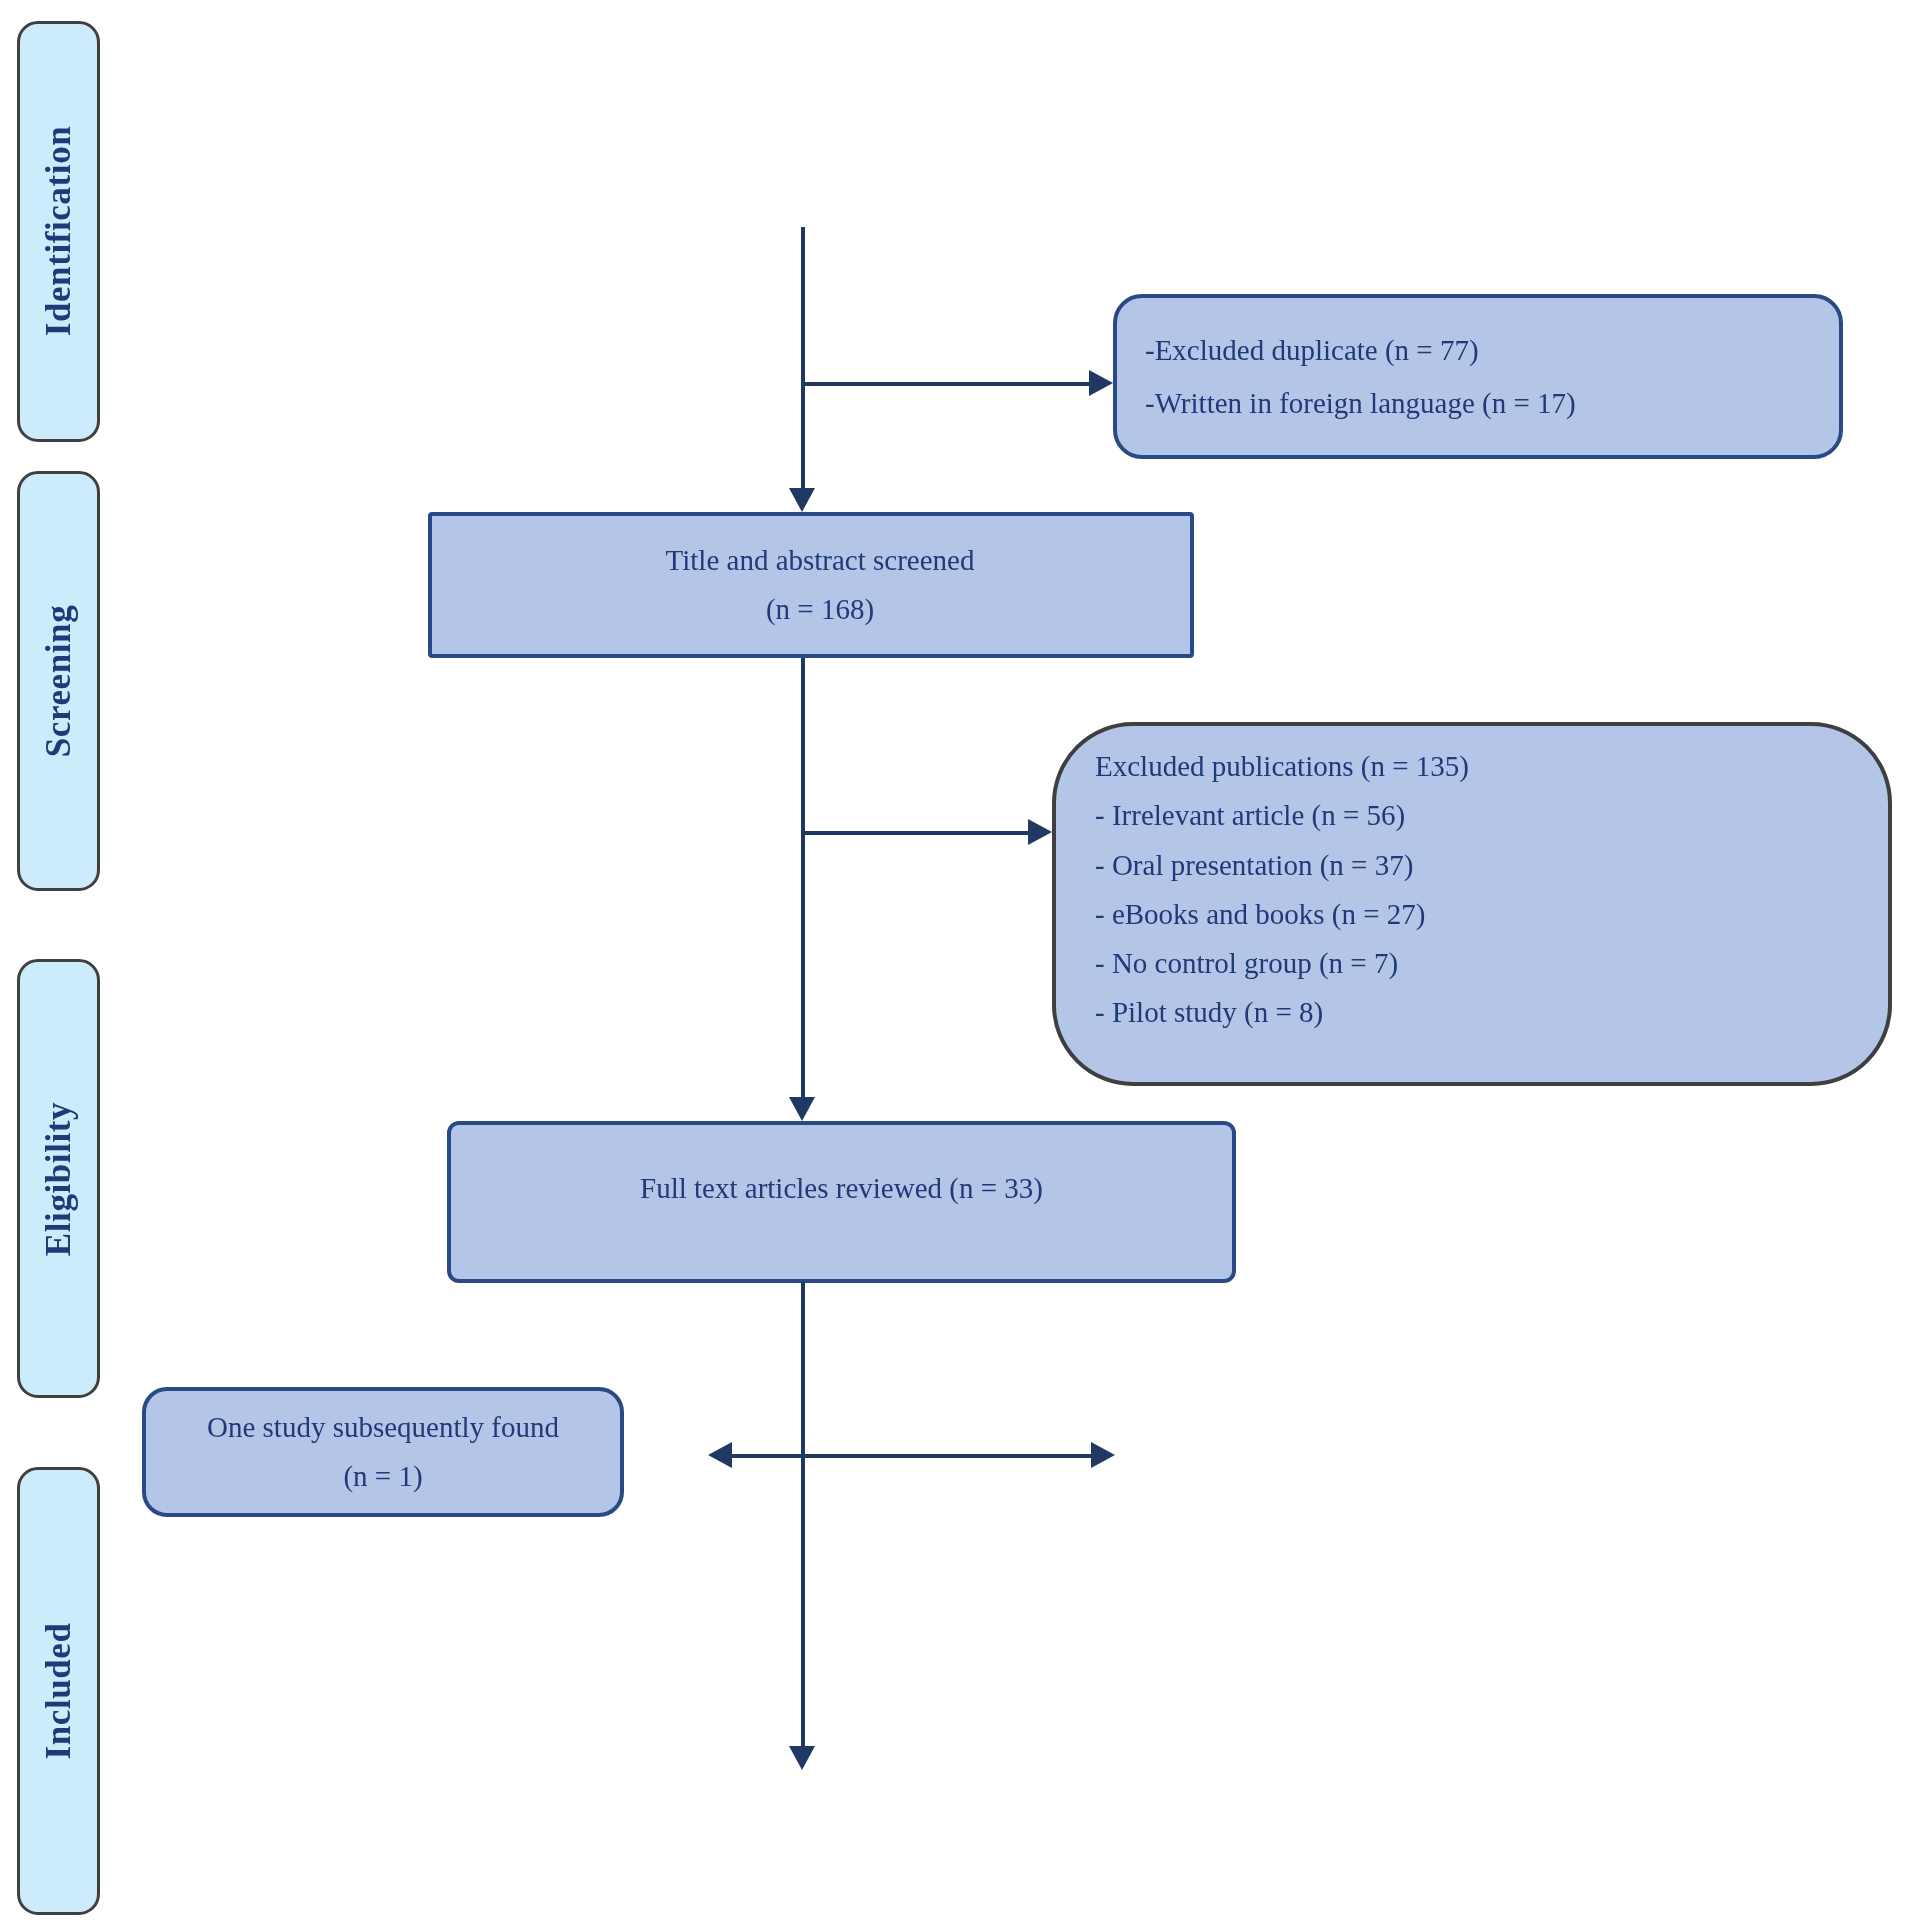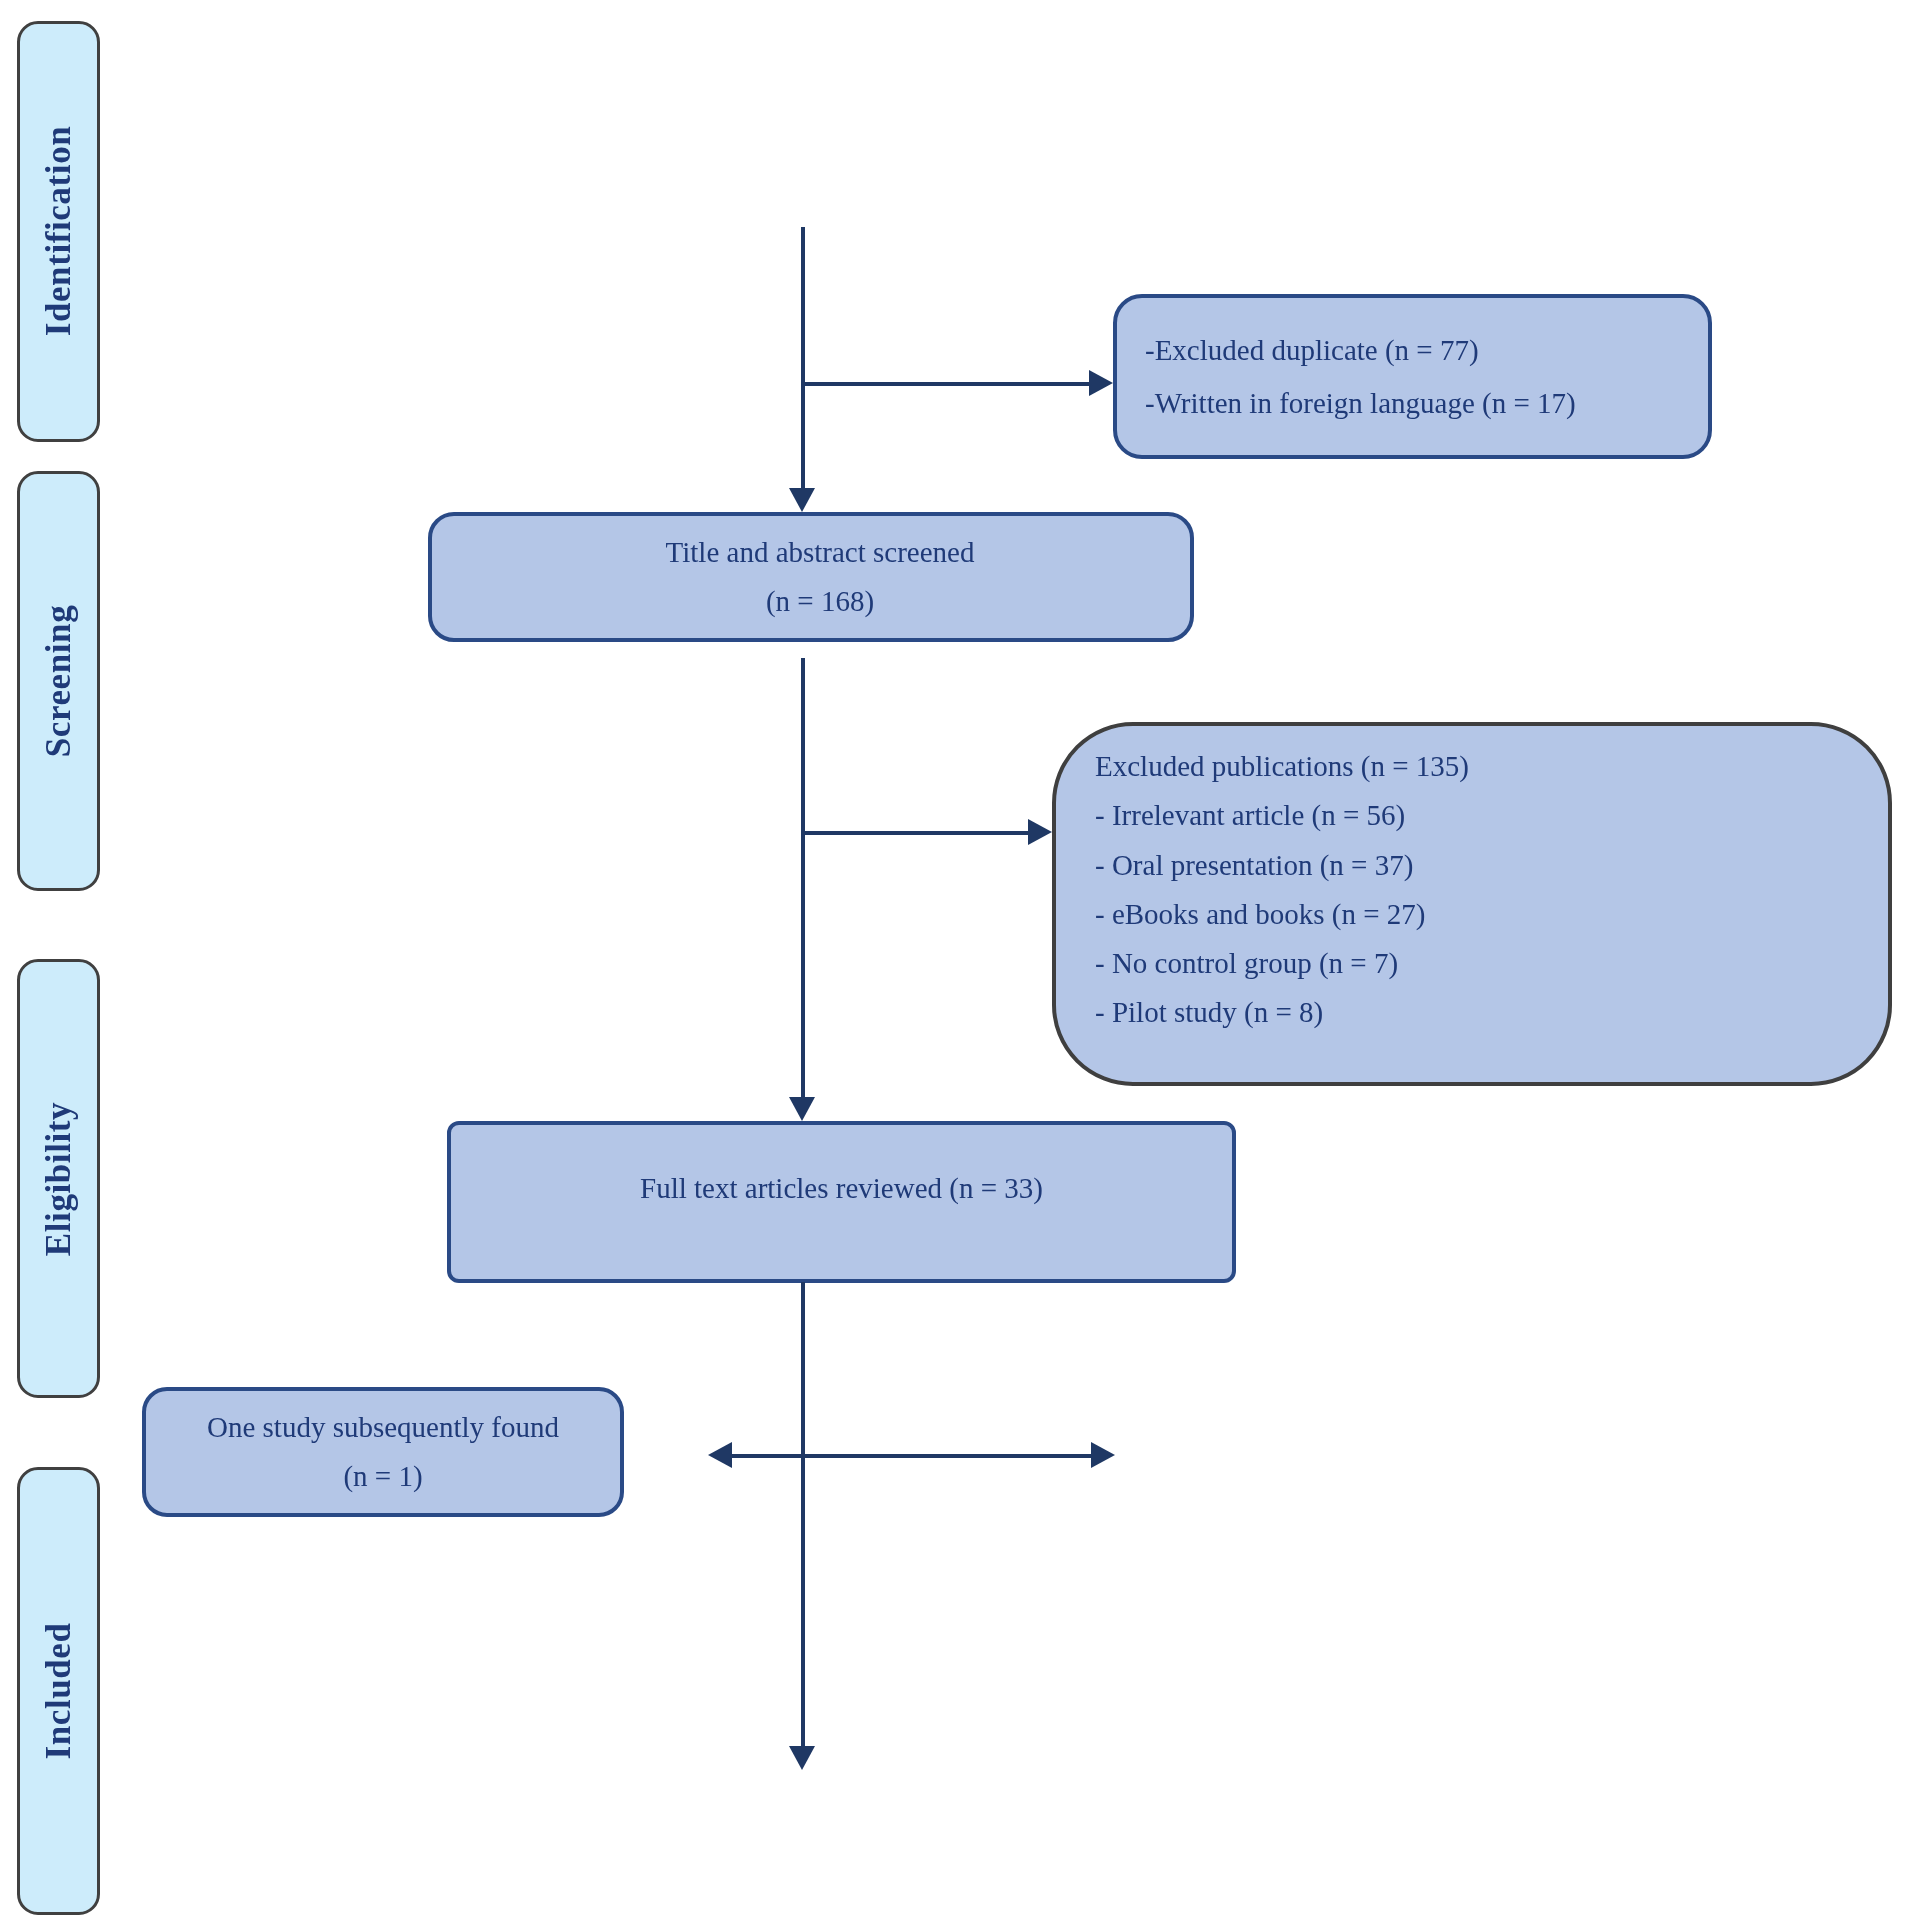--- a/index.html
+++ b/index.html
@@ -41,22 +41,22 @@
   }
   .fbox .box-text {
     white-space: pre-line;
     font-size: 29px;
     line-height: 1.68;
     color: #1f3a78;
   }
   .center-flex { display: flex; align-items: center; justify-content: center; text-align: center; }
   
   #box-records        { left: 436px;  top: 22px;   width: 822px; height: 205px; border-radius: 32px; }
-  #box-excl-initial   { left: 1113px; top: 294px;  width: 599px; height: 165px; border-radius: 29px; }
-  #box-screened       { left: 428px;  top: 512px;  width: 766px; height: 130px; border-radius: 26px; padding-left: 18px; }
+  #box-excl-initial   { left: 1113px; top: 294px;  width: 730px; height: 165px; border-radius: 29px; }
+  #box-screened       { left: 428px;  top: 512px;  width: 766px; height: 146px; border-radius: 4px; padding-left: 18px; }
   #box-excl-pubs      { left: 1052px; top: 722px; width: 840px; height: 364px; border-radius: 81px; border-color: #3f3f3f; }
   #box-fulltext       { left: 447px;  top: 1121px; width: 789px; height: 162px; border-radius: 12px; }
   #box-onestudy       { left: 142px;  top: 1387px; width: 482px;  height: 130px; border-radius: 25px; }
   #box-excl-fulltext  { left: 1114px; top: 1343px; width: 791px; height: 251px; border-radius: 68px; }
   #box-included       { left: 471px;  top: 1770px; width: 792px; height: 151px; border-radius: 35px; }
   #box-records .box-text  { line-height: 1.6; }
   #box-excl-initial       { display: flex; align-items: center; }
   #box-excl-initial .box-text { padding-left: 28px; text-align: left; line-height: 1.8; }
   #box-excl-pubs .box-text    { padding: 16px 0 0 39px; text-align: left; line-height: 1.7; }
   #box-fulltext .box-text     { padding-top: 39px; text-align: center; }

